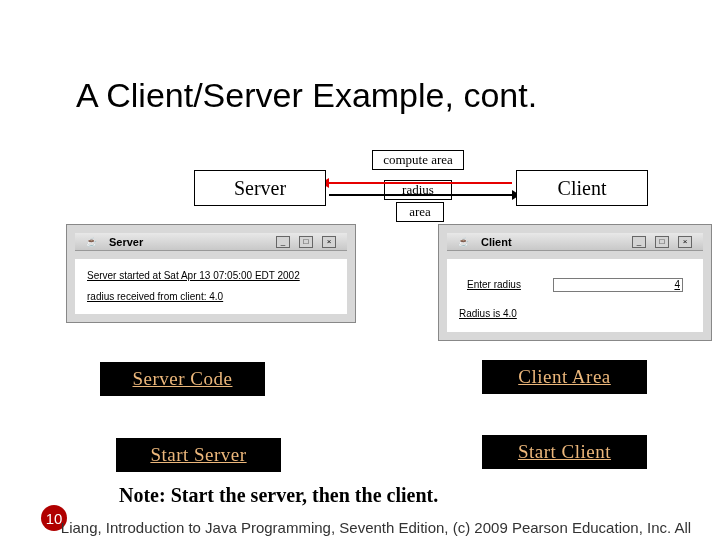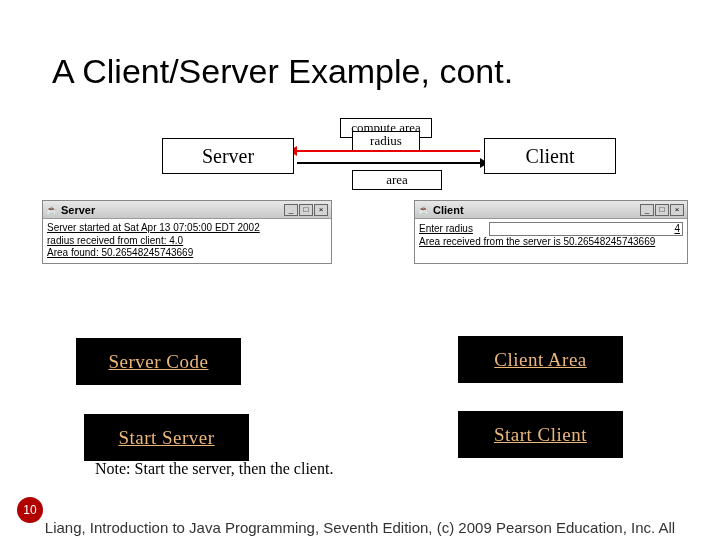--- a/index.html
+++ b/index.html
@@ -1,15 +1,15 @@
 <!DOCTYPE html>
 <html><head>
 <meta charset="utf-8">
 <style>
-  * { box-sizing: border-box; margin: 0; padding: 0; }
+  * { box-sizing: border-box; margin: 8px; padding: 0; }
   body {
     width: 720px;
     height: 540px;
     background: #fff;
     font-family: Arial, Helvetica, sans-serif;
     position: relative;
     overflow: hidden;
   }
   .title {
     position: absolute;
@@ -42,22 +42,22 @@
     position: absolute;
     border: 1px solid #000;
     background: #fff;
     font-family: 'Times New Roman', serif;
     font-size: 13px;
     display: flex;
     align-items: center;
     justify-content: center;
   }
   .lbl-top  { left: 296px; top: 6px;  width: 92px; height: 20px; }
-  .lbl-mid  { left: 308px; top: 19px; width: 68px; height: 20px; }
-  .lbl-bot  { left: 308px; top: 58px; width: 90px; height: 20px; }
+  .lbl-mid  { left: 308px; top: 36px; width: 68px; height: 20px; }
+  .lbl-bot  { left: 320px; top: 58px; width: 48px; height: 20px; }
   .arrow-line {
     position: absolute;
     height: 2px;
   }
   .arrow-red { background: #e60000; top: 38px; left: 253px; width: 183px; }
   .arrow-red::before {
     content: ''; position: absolute; left: -8px; top: -4px;
     border-right: 8px solid #e60000;
     border-top: 5px solid transparent;
     border-bottom: 5px solid transparent;
@@ -118,55 +118,55 @@
     border: 1px solid #7a7a7a;
     background: #fff;
     height: 14px;
     text-align: right;
     padding: 0 2px;
     font-size: 10px;
   }
   .slide-btn {
     position: absolute;
     width: 165px;
-    height: 47px;
+    height: 34px;
     background: #000;
     color: #ecb77b;
     display: flex;
     align-items: center;
     justify-content: center;
     font-family: 'Times New Roman', serif;
     font-size: 19px;
     text-decoration: underline;
     letter-spacing: 0.5px;
   }
   .btn-srv-code  { top: 338px; left: 76px; }
   .btn-cli-code  { top: 336px; left: 458px; }
-  .btn-srv-start { top: 414px; left: 84px; }
+  .btn-srv-start { top: 414px; left: 92px; }
   .btn-cli-start { top: 411px; left: 458px; }
   .note {
     position: absolute;
     top: 460px;
     left: 95px;
     font-family: 'Times New Roman', serif;
-    font-size: 16px;
-    font-weight: normal;
+    font-size: 20px;
+    font-weight: bold;
   }
   .slide-num {
     position: absolute;
     bottom: 17px;
     left: 17px;
     width: 26px; height: 26px;
     border-radius: 50%;
     background: #b00000;
     color: #fff;
     display: flex;
     align-items: center;
     justify-content: center;
-    font-size: 12px;
+    font-size: 15px;
     font-family: Arial, sans-serif;
   }
   .footer {
     position: absolute;
     bottom: 4px;
     left: 0; right: 0;
     text-align: center;
     font-size: 15px;
     color: #333;
     line-height: 1.15;
@@ -191,38 +191,37 @@
   <div class="titlebar">
     <span class="java-icon">☕</span>
     <span class="wtitle">Server</span>
     <span class="wbtn">_</span>
     <span class="wbtn">□</span>
     <span class="wbtn">×</span>
   </div>
   <div class="win-body">
     <div>Server started at Sat Apr 13 07:05:00 EDT 2002</div>
     <div>radius received from client: 4.0</div>
-    <div>Area found: 50.26548245743669</div>
   </div>
 </div>
 
 <div class="window right">
   <div class="titlebar">
     <span class="java-icon">☕</span>
     <span class="wtitle">Client</span>
     <span class="wbtn">_</span>
     <span class="wbtn">□</span>
     <span class="wbtn">×</span>
   </div>
   <div class="win-body">
     <div class="row">
       <span class="lbl">Enter radius</span>
       <span class="field">4</span>
     </div>
-    <div>Area received from the server is 50.26548245743669</div>
+    <div>Radius is 4.0</div>
   </div>
 </div>
 
 <div class="slide-btn btn-srv-code">Server Code</div>
 <div class="slide-btn btn-cli-code">Client Area</div>
 <div class="slide-btn btn-srv-start">Start Server</div>
 <div class="slide-btn btn-cli-start">Start Client</div>
 
 <div class="note">Note: Start the server, then the client.</div>
 

